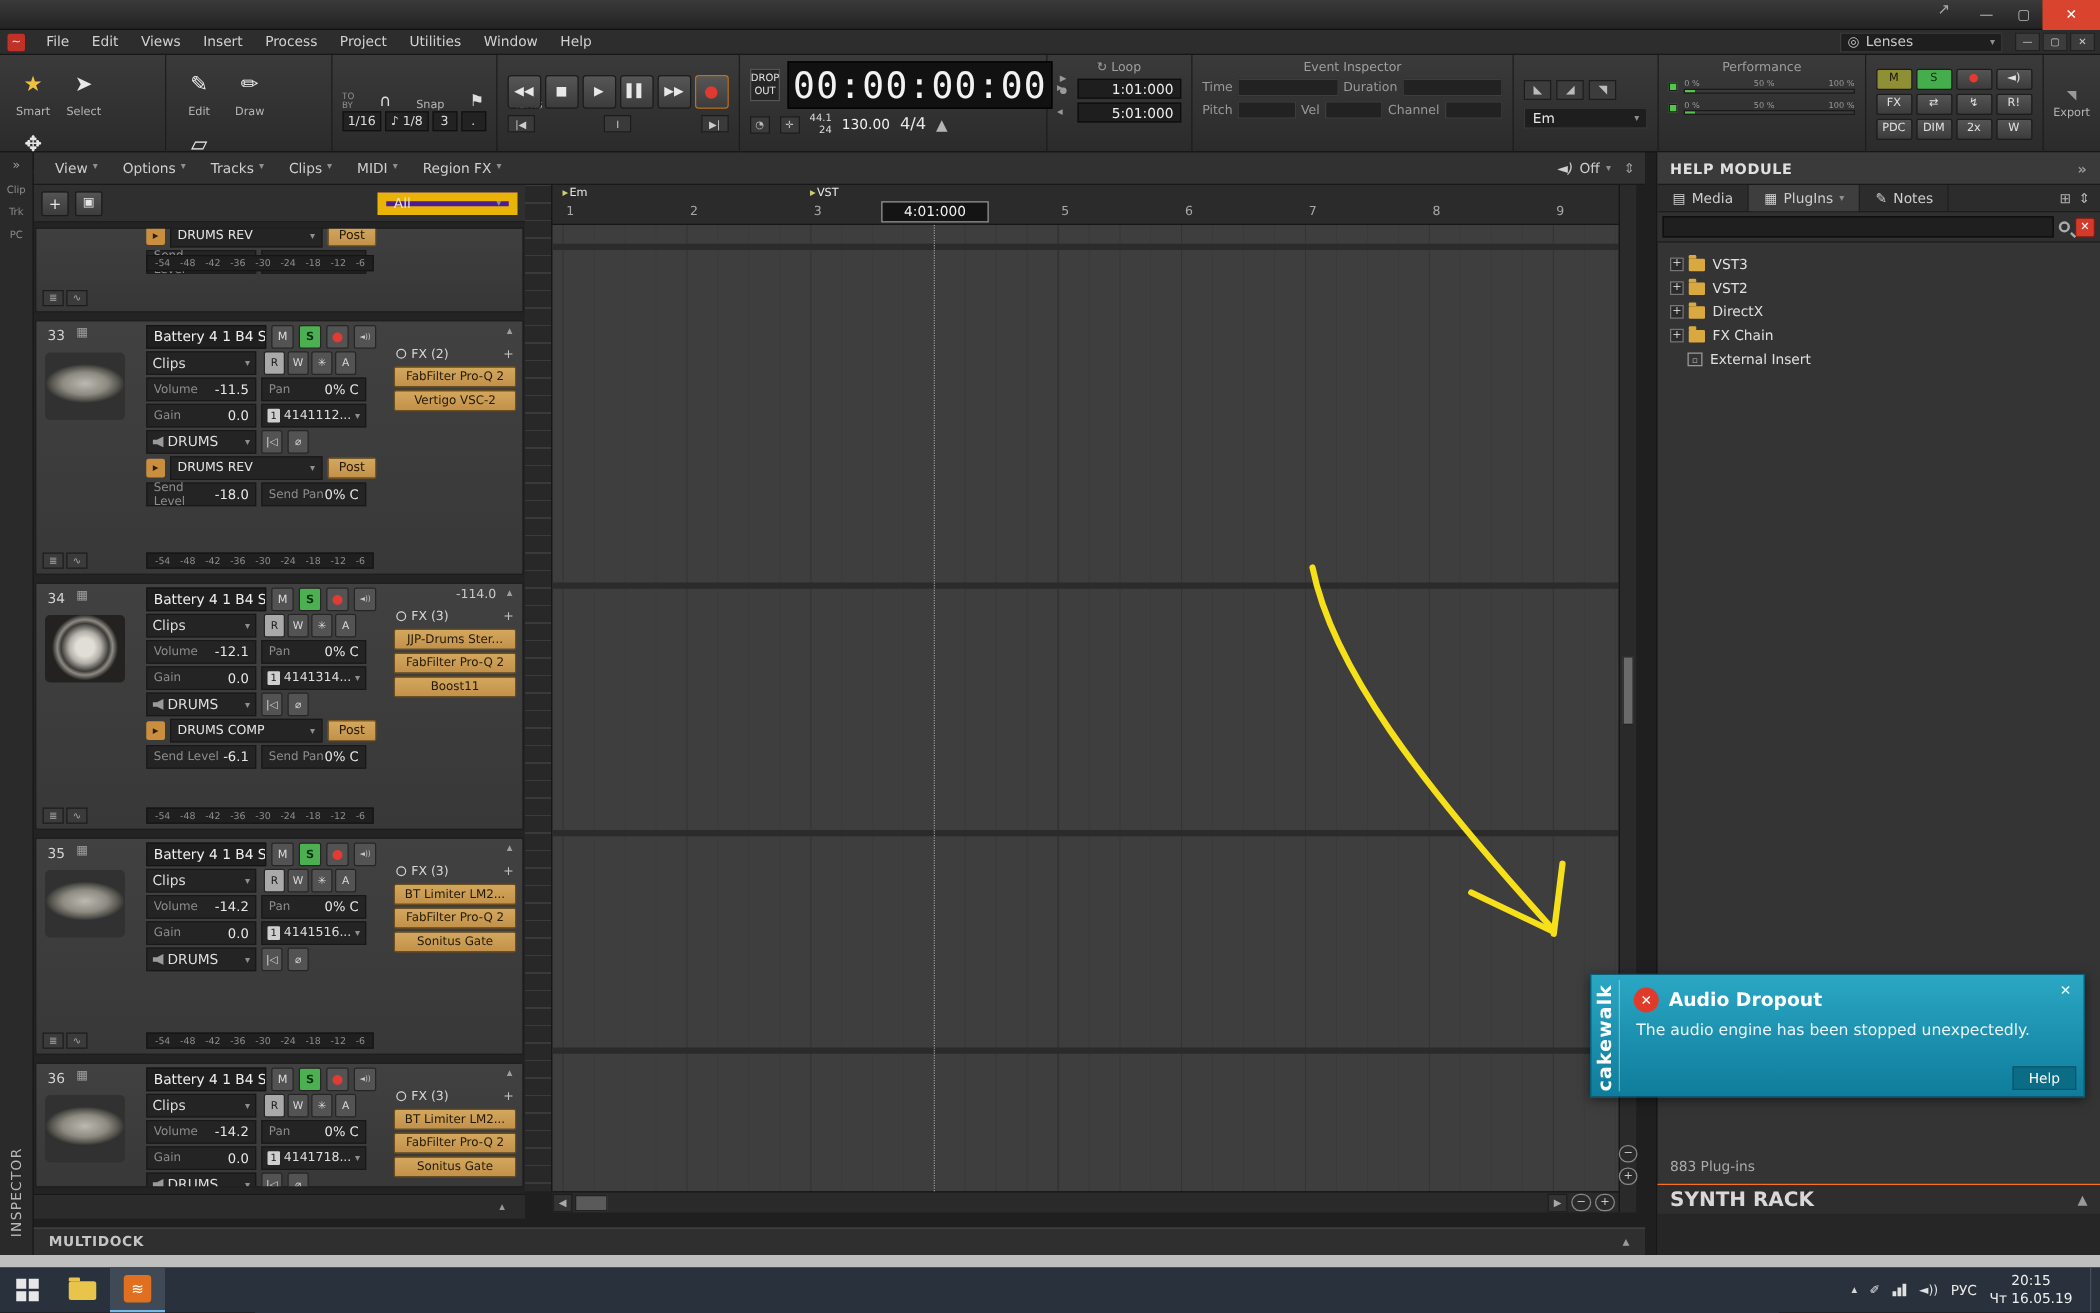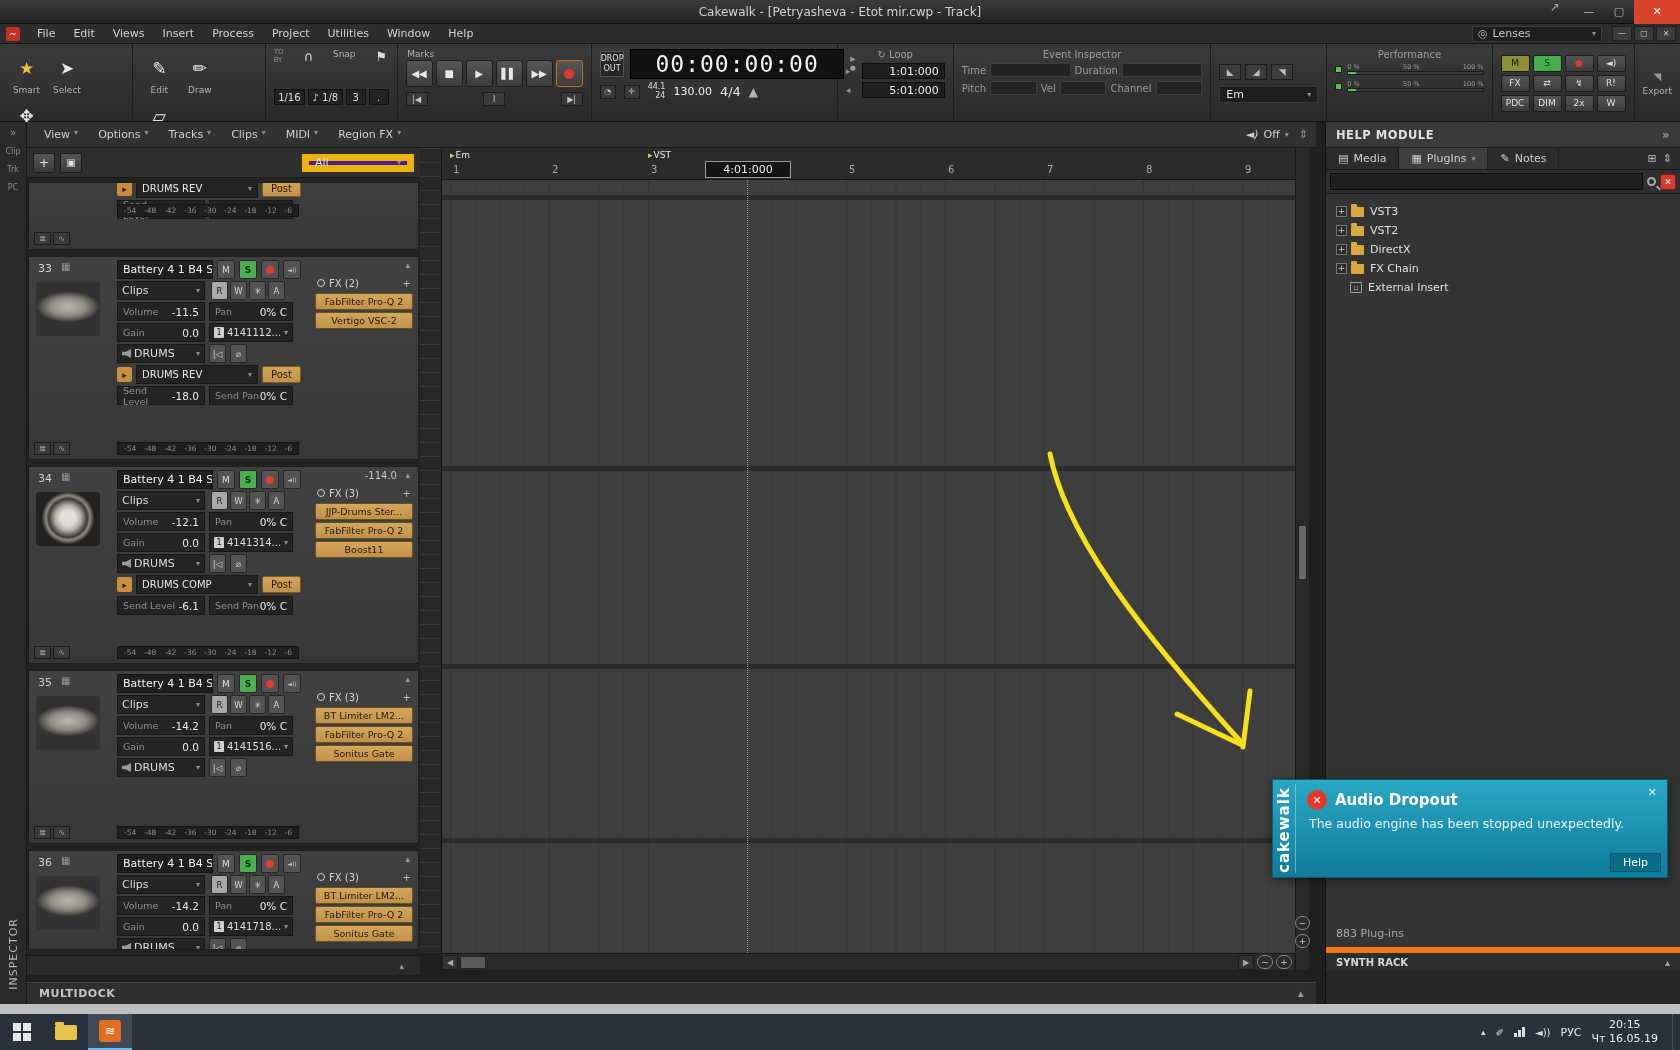--- a/index.html
+++ b/index.html
@@ -20,37 +20,37 @@
 .winmini{display:flex;margin:0 4px 0 10px;gap:2px}
 .winmini span{width:20px;height:15px;background:#3c3c3c;border:1px solid #202020;color:#ccc;font-size:8px;display:flex;align-items:center;justify-content:center}
 
 #toolbar{position:absolute;left:0;top:44px;width:1680px;height:78px;background:linear-gradient(#3a3a3a,#2b2b2b);border-bottom:1px solid #141414;display:flex}
 .mod{border-right:1px solid #1d1d1d;padding:5px 8px;height:78px}
 .tool{display:inline-flex;flex-direction:column;align-items:center;width:35px;margin:2px 1px;color:#cfcfcf}
 .tool .tico{font-size:17px;height:34px;display:flex;align-items:center;color:#e8e8e8}
 .tool .tlabel{font-size:9px;color:#b5b5b5}
 .tool.sel .tico{color:#f0c040}
 .snapmod{width:132px}
-.snaprow1{display:flex;align-items:flex-start;gap:20px;height:40px}
+.snaprow1{display:flex;align-items:flex-end;gap:20px;height:40px}
 .tiny2{font-size:7px;color:#8f8f8f;line-height:1.1}
 .magico,.flagico{font-size:13px;color:#ddd}
 .slabel{font-size:9px;color:#b5b5b5}
 .snaprow2{display:flex;gap:3px}
 .snapbox{height:16px;min-width:20px;background:#222;border:1px solid #101010;color:#ddd;font-size:10px;display:flex;align-items:center;justify-content:center;padding:0 4px}
 .transport{display:flex;flex-direction:column;justify-content:center;gap:5px}
 .trow1{display:flex;gap:3px}
 .tpbtn{width:27px;height:27px;background:linear-gradient(#565656,#3c3c3c);border:1px solid #1c1c1c;border-radius:3px;color:#e8e8e8;font-size:10px;display:flex;align-items:center;justify-content:center}
 .tpbtn.rec{border:1px solid #c07020}
 .tpbtn.rec i{width:10px;height:10px;border-radius:50%;background:#e03a30}
 .trow2{display:flex;justify-content:space-between}
 .tpmini{width:22px;height:14px;background:#3a3a3a;border:1px solid #1c1c1c;color:#ccc;font-size:8px;display:flex;align-items:center;justify-content:center}
 .timemod{width:246px;display:flex;flex-direction:column;gap:4px}
 .tm-top{display:flex;align-items:center;gap:6px}
 .dropbadge{width:38px;font-size:8px;line-height:1.2;text-align:center;color:#e0e0e0;border:1px solid #555;padding:2px 0;background:#262626}
-.bigtime{font-family:"DejaVu Sans Mono","Liberation Mono",monospace;font-size:23px;color:#f2f2f2;background:#111;border:1px solid #000;padding:1px 24px;letter-spacing:1px}
+.bigtime{font-family:"DejaVu Sans Mono","Liberation Mono",monospace;font-size:29px;color:#f2f2f2;background:#111;border:1px solid #000;padding:1px 3px;letter-spacing:1px}
 .tm-side{font-size:7px;color:#9a9a9a;line-height:1.3;text-align:center}
 .tm-bot{display:flex;align-items:center;gap:8px}
 .ticobtn{width:16px;height:14px;background:#3a3a3a;border:1px solid #1c1c1c;color:#bbb;font-size:8px;display:flex;align-items:center;justify-content:center}
 .rate{font-size:8px;line-height:1.1;color:#ddd;text-align:right}
 .tempo{font-size:11px;color:#f0f0f0}
 .tsig{font-size:13px;color:#e8e8e8}
 .metro{color:#b5b5b5;font-size:12px}
 .mtitle{text-align:center;color:#9f9f9f;font-size:10px;margin-bottom:3px}
 .loopmod{width:118px}
 .looprow{display:flex;align-items:center;gap:4px;margin-bottom:3px}
@@ -178,21 +178,21 @@
 .mag{width:9px;height:9px;border:2px solid #aaa;border-radius:50%;position:relative}
 .mag:after{content:"";position:absolute;width:5px;height:2px;background:#aaa;transform:rotate(45deg);left:7px;top:8px}
 .redx{width:16px;height:16px;background:#d43a2a;border:1px solid #7c1c12;border-radius:2px;color:#fff;font-size:9px;display:flex;align-items:center;justify-content:center}
 .btree{padding:8px 0 0 10px}
 .btrow{height:19px;display:flex;align-items:center;color:#e0e0e0}
 .expbox{width:11px;height:11px;border:1px solid #767676;background:#2a2a2a;color:#ccc;font-size:9px;line-height:9px;text-align:center;margin-right:4px}
 .fold{width:13px;height:10px;background:#d9a93f;border-radius:1px;position:relative;margin-right:6px}
 .fold:before{content:"";position:absolute;top:-3px;left:0;width:6px;height:3px;background:#d9a93f;border-radius:1px 1px 0 0}
 .plugico{width:12px;height:11px;border:1px solid #9a9a9a;color:#bbb;font-size:7px;display:flex;align-items:center;justify-content:center;margin-right:6px}
 .bstatus{position:absolute;left:10px;bottom:64px;color:#ababab}
-.synthrack{position:absolute;left:0;right:0;bottom:33px;height:24px;background:#2e2e2e;border-top:6px solid #f97316;display:flex;align-items:center;padding:0 10px;color:#d8d8d8;font-weight:bold;font-size:10px}
+.synthrack{position:absolute;left:0;right:0;bottom:33px;height:24px;background:#2e2e2e;border-top:1px solid #f97316;display:flex;align-items:center;padding:0 10px;color:#d8d8d8;font-weight:bold;font-size:16px}
 .synthrack .chev{margin-left:auto;color:#9a9a9a}
 .panelfoot{position:absolute;left:0;right:0;bottom:0;height:33px;background:#262626}
 
 #notification{position:absolute;left:1272px;top:779px;width:396px;height:99px;background:linear-gradient(180deg,#2aa7c4,#0f7c9b);border:1px solid #0a5e78;z-index:60;box-shadow:0 2px 8px rgba(0,0,0,.5)}
 .n-brand{writing-mode:vertical-rl;transform:rotate(180deg);position:absolute;left:2px;top:4px;bottom:4px;color:#fff;font-weight:bold;font-size:15px;letter-spacing:1px;border-left:1px solid rgba(255,255,255,.35);padding-left:2px}
 .n-body{position:absolute;left:30px;top:0;right:0;bottom:0}
 .n-err{position:absolute;left:4px;top:10px;width:20px;height:20px;border-radius:50%;background:#e03a2a;color:#fff;font-size:11px;font-weight:bold;display:flex;align-items:center;justify-content:center}
 .n-title{position:absolute;left:32px;top:11px;color:#fff;font-weight:bold;font-size:15px}
 .n-msg{position:absolute;left:6px;top:36px;color:#eaf6fa;font-size:12.5px}
 .n-close{position:absolute;right:10px;top:6px;color:#e8f6fa;font-size:11px}
@@ -216,21 +216,20 @@
 .bars{display:flex;align-items:flex-end;gap:1px}
 .bars i{width:3px;background:#e0e0e0}
 .lang{color:#e8e8e8;font-size:11px}
 .clock{text-align:center;color:#eee;font-size:11px;line-height:1.25;padding-right:4px}
 .showdesk{width:8px;height:36px;border-left:1px solid #44505c}
 </style>
 </head>
 <body>
 
 <div id="titlebar">
-  <div class="t-title">Cakewalk - [Petryasheva  -  Etot mir.cwp - Track]</div>
   <div class="tb-controls">
     <span class="expandico">↗</span>
     <span class="tb-btn">—</span>
     <span class="tb-btn">▢</span>
     <span class="tb-btn tb-close">✕</span>
   </div>
 </div>
 
 <div id="menubar">
   <span class="appico">~</span>

